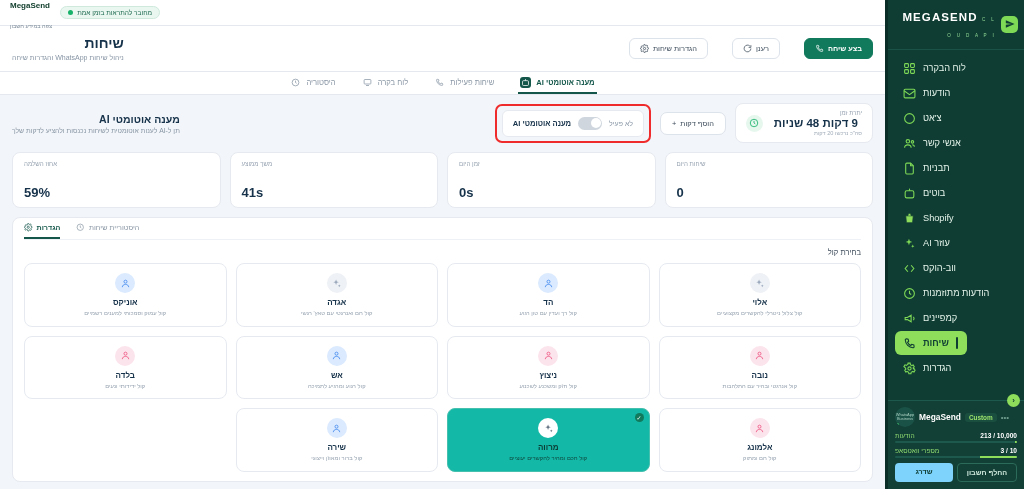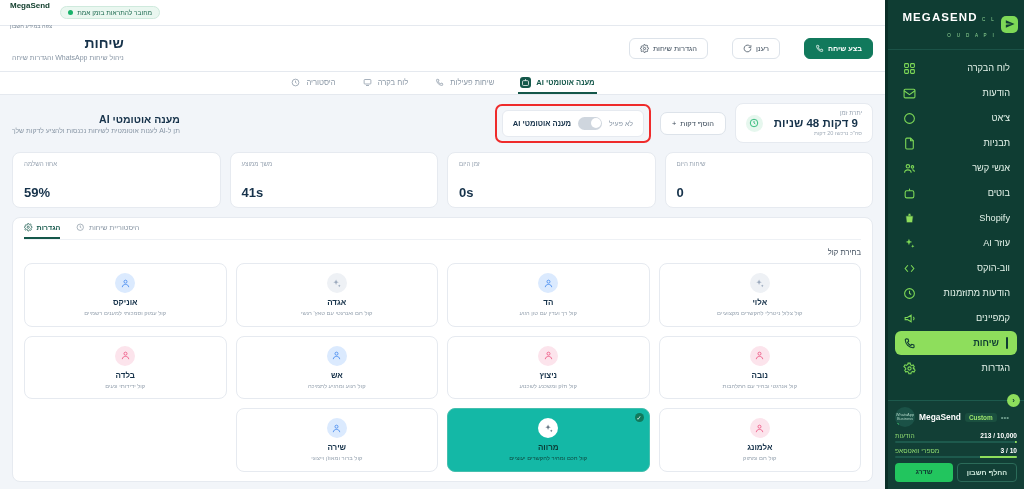--- a/index.html
+++ b/index.html
@@ -36,21 +36,21 @@
   .sb-logo-mark svg { width: 10px; height: 10px; display: block; }
   .sb-brand-txt { line-height: 1; }
   .sb-brand-name {
     font-size: 11.5px; font-weight: bold; color: #ffffff;
     letter-spacing: 1.1px;
   }
   .sb-brand-sub {
     font-size: 4.6px; color: #8fd694; letter-spacing: 2.3px;
     margin-top: 2px; text-align: center;
   }
-  .sb-nav { padding: 6px 7px 0 7px; display: flex; flex-direction: column; gap: 1px; }
+  .sb-nav { padding: 6px 7px 0 7px; display: flex; flex-direction: column; gap: 1px; align-items: flex-end; }
   .sb-item {
     display: flex; align-items: center; justify-content: flex-start;
     flex-direction: row-reverse;
     gap: 7px; padding: 4px 7px; border-radius: 6px;
     cursor: pointer; height: 24px;
   }
   .sb-item .sb-ico {
     width: 14px; height: 14px; flex: 0 0 14px;
     display: flex; align-items: center; justify-content: center;
     color: #7ed957;
@@ -109,21 +109,21 @@
   }
   .sb-meter-lbl { color: #8ed96f; }
   .sb-meter-val { color: #ffffff; font-weight: bold; }
   .sb-bar { height: 2px; background: #1d5a4d; border-radius: 2px; overflow: hidden; }
   .sb-bar > i { display: block; height: 100%; background: #8ede5c; }
   .sb-btns { display: flex; gap: 4px; flex-direction: row-reverse; margin-top: 5px; }
   .sb-btn {
     flex: 1; text-align: center; font-size: 7.2px; font-weight: bold;
     padding: 4px 2px; border-radius: 4px; cursor: pointer;
   }
-  .sb-btn.primary { background: #22c55e; color: #0f3d33; }
+  .sb-btn.primary { background: #7dd3fc; color: #0f3d33; }
   .sb-btn.ghost { background: transparent; color: #cfe9dc; border: 1px solid #2b6b59; }
 
   
   .main { flex: 1; height: 489px; overflow: hidden; background: #f2f5f9; position: relative; }
 
   .topbar {
     height: 26px; background: #ffffff; border-bottom: 1px solid #e5e9ef;
     display: flex; align-items: center; justify-content: flex-start;
     padding: 0 10px; gap: 8px; flex-direction: row;
   }
@@ -322,36 +322,36 @@
             <svg viewBox="0 0 24 24" fill="none" stroke="currentColor" stroke-width="2">
               <circle cx="12" cy="12" r="9"></circle>
               <path d="M8 12h.01M12 12h.01M16 12h.01"></path>
             </svg>
           </span>
         <span class="sb-label">צ'אט</span>
       </div>
       <div class="sb-item">
         <span class="sb-ico">
             <svg viewBox="0 0 24 24" fill="none" stroke="currentColor" stroke-width="2">
-              <path d="M14 2H7a2 2 0 00-2 2v16a2 2 0 002 2h10a2 2 0 002-2V7z"></path>
-              <path d="M14 2v5h5"></path>
-            </svg>
-          </span>
-        <span class="sb-label">תבניות</span>
-      </div>
-      <div class="sb-item">
-        <span class="sb-ico">
-            <svg viewBox="0 0 24 24" fill="none" stroke="currentColor" stroke-width="2">
               <circle cx="9" cy="8" r="3.2"></circle>
               <path d="M3 20c0-3.3 2.7-5.5 6-5.5s6 2.2 6 5.5"></path>
               <circle cx="17.5" cy="9" r="2.3"></circle>
               <path d="M17 14.2c2.4 0 4 1.8 4 4"></path>
             </svg>
           </span>
         <span class="sb-label">אנשי קשר</span>
+      </div>
+      <div class="sb-item">
+        <span class="sb-ico">
+            <svg viewBox="0 0 24 24" fill="none" stroke="currentColor" stroke-width="2">
+              <path d="M14 2H7a2 2 0 00-2 2v16a2 2 0 002 2h10a2 2 0 002-2V7z"></path>
+              <path d="M14 2v5h5"></path>
+            </svg>
+          </span>
+        <span class="sb-label">תבניות</span>
       </div>
       <div class="sb-item">
         <span class="sb-ico">
             <svg viewBox="0 0 24 24" fill="none" stroke="currentColor" stroke-width="2">
               <rect x="4" y="7" width="16" height="13" rx="3"></rect>
               <path d="M12 3v4"></path>
               <path d="M9 13h.01M15 13h.01"></path>
             </svg>
           </span>
         <span class="sb-label">בוטים</span>

